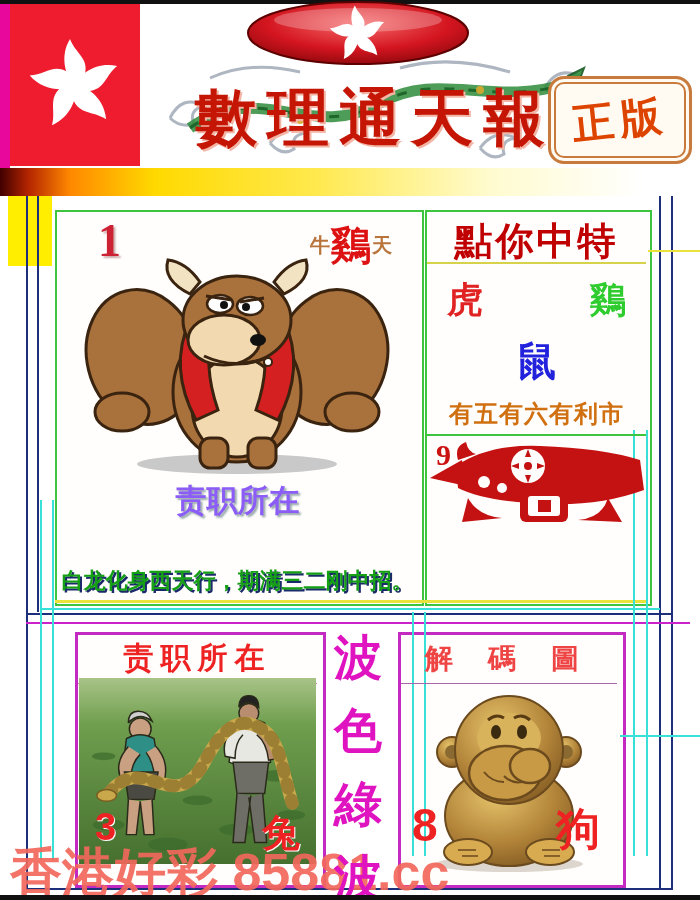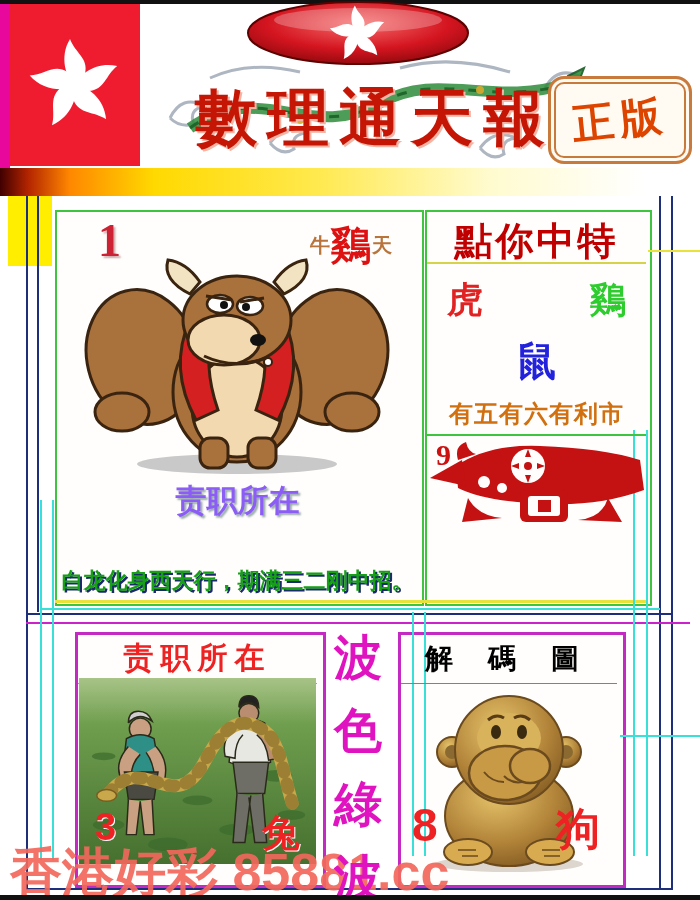--- a/index.html
+++ b/index.html
@@ -66,21 +66,21 @@
   #lottery-title{left:78px;top:638px;width:239px;text-align:center;font-size:30px;font-weight:900;color:#ee2222;
      letter-spacing:7px;z-index:6;border-bottom:1px solid #d88;padding-bottom:4px;font-family:"Liberation Serif",serif;}
   #snake-photo{left:79px;top:678px;width:237px;height:186px;z-index:6;}
   #lottery-number{left:95px;top:806px;font-size:38px;font-weight:900;color:#ee2222;z-index:8;text-shadow:1px 1px 0 #fff;}
   #lottery-zodiac{left:262px;top:808px;font-size:38px;font-weight:900;color:#ee2222;z-index:8;text-shadow:1px 1px 0 #fff;}
   
   #wave-col{left:322px;top:634px;width:72px;height:268px;display:flex;flex-direction:column;
      justify-content:space-between;align-items:center;z-index:45;}
   #wave-col span{font-size:48px;font-weight:900;color:#e013c0;line-height:1;font-family:"Liberation Serif",serif;}
   
-  #decode-title{left:401px;top:640px;width:216px;text-align:center;font-size:28px;font-weight:900;color:#000000;
+  #decode-title{left:401px;top:640px;width:216px;text-align:center;font-size:28px;font-weight:900;color:#ef4444;
      letter-spacing:14px;z-index:6;border-bottom:1px solid #a868a8;padding-bottom:5px;font-family:"Liberation Serif",serif;}
   #monkey-art{left:408px;top:680px;width:202px;height:196px;z-index:6;}
   #decode-number{left:412px;top:798px;font-size:46px;font-weight:900;color:#ee2222;z-index:8;}
   #decode-zodiac{left:556px;top:800px;font-size:44px;font-weight:900;color:#ee2222;z-index:8;}
   
   #footer-site{left:10px;top:838px;width:690px;font-size:52px;font-weight:900;color:#f2685c;opacity:.92;
      z-index:40;white-space:nowrap;letter-spacing:0px;}
   #bottom-black{left:0;top:895px;width:700px;height:5px;background:#111;z-index:50;}
 </style>
 </head>

